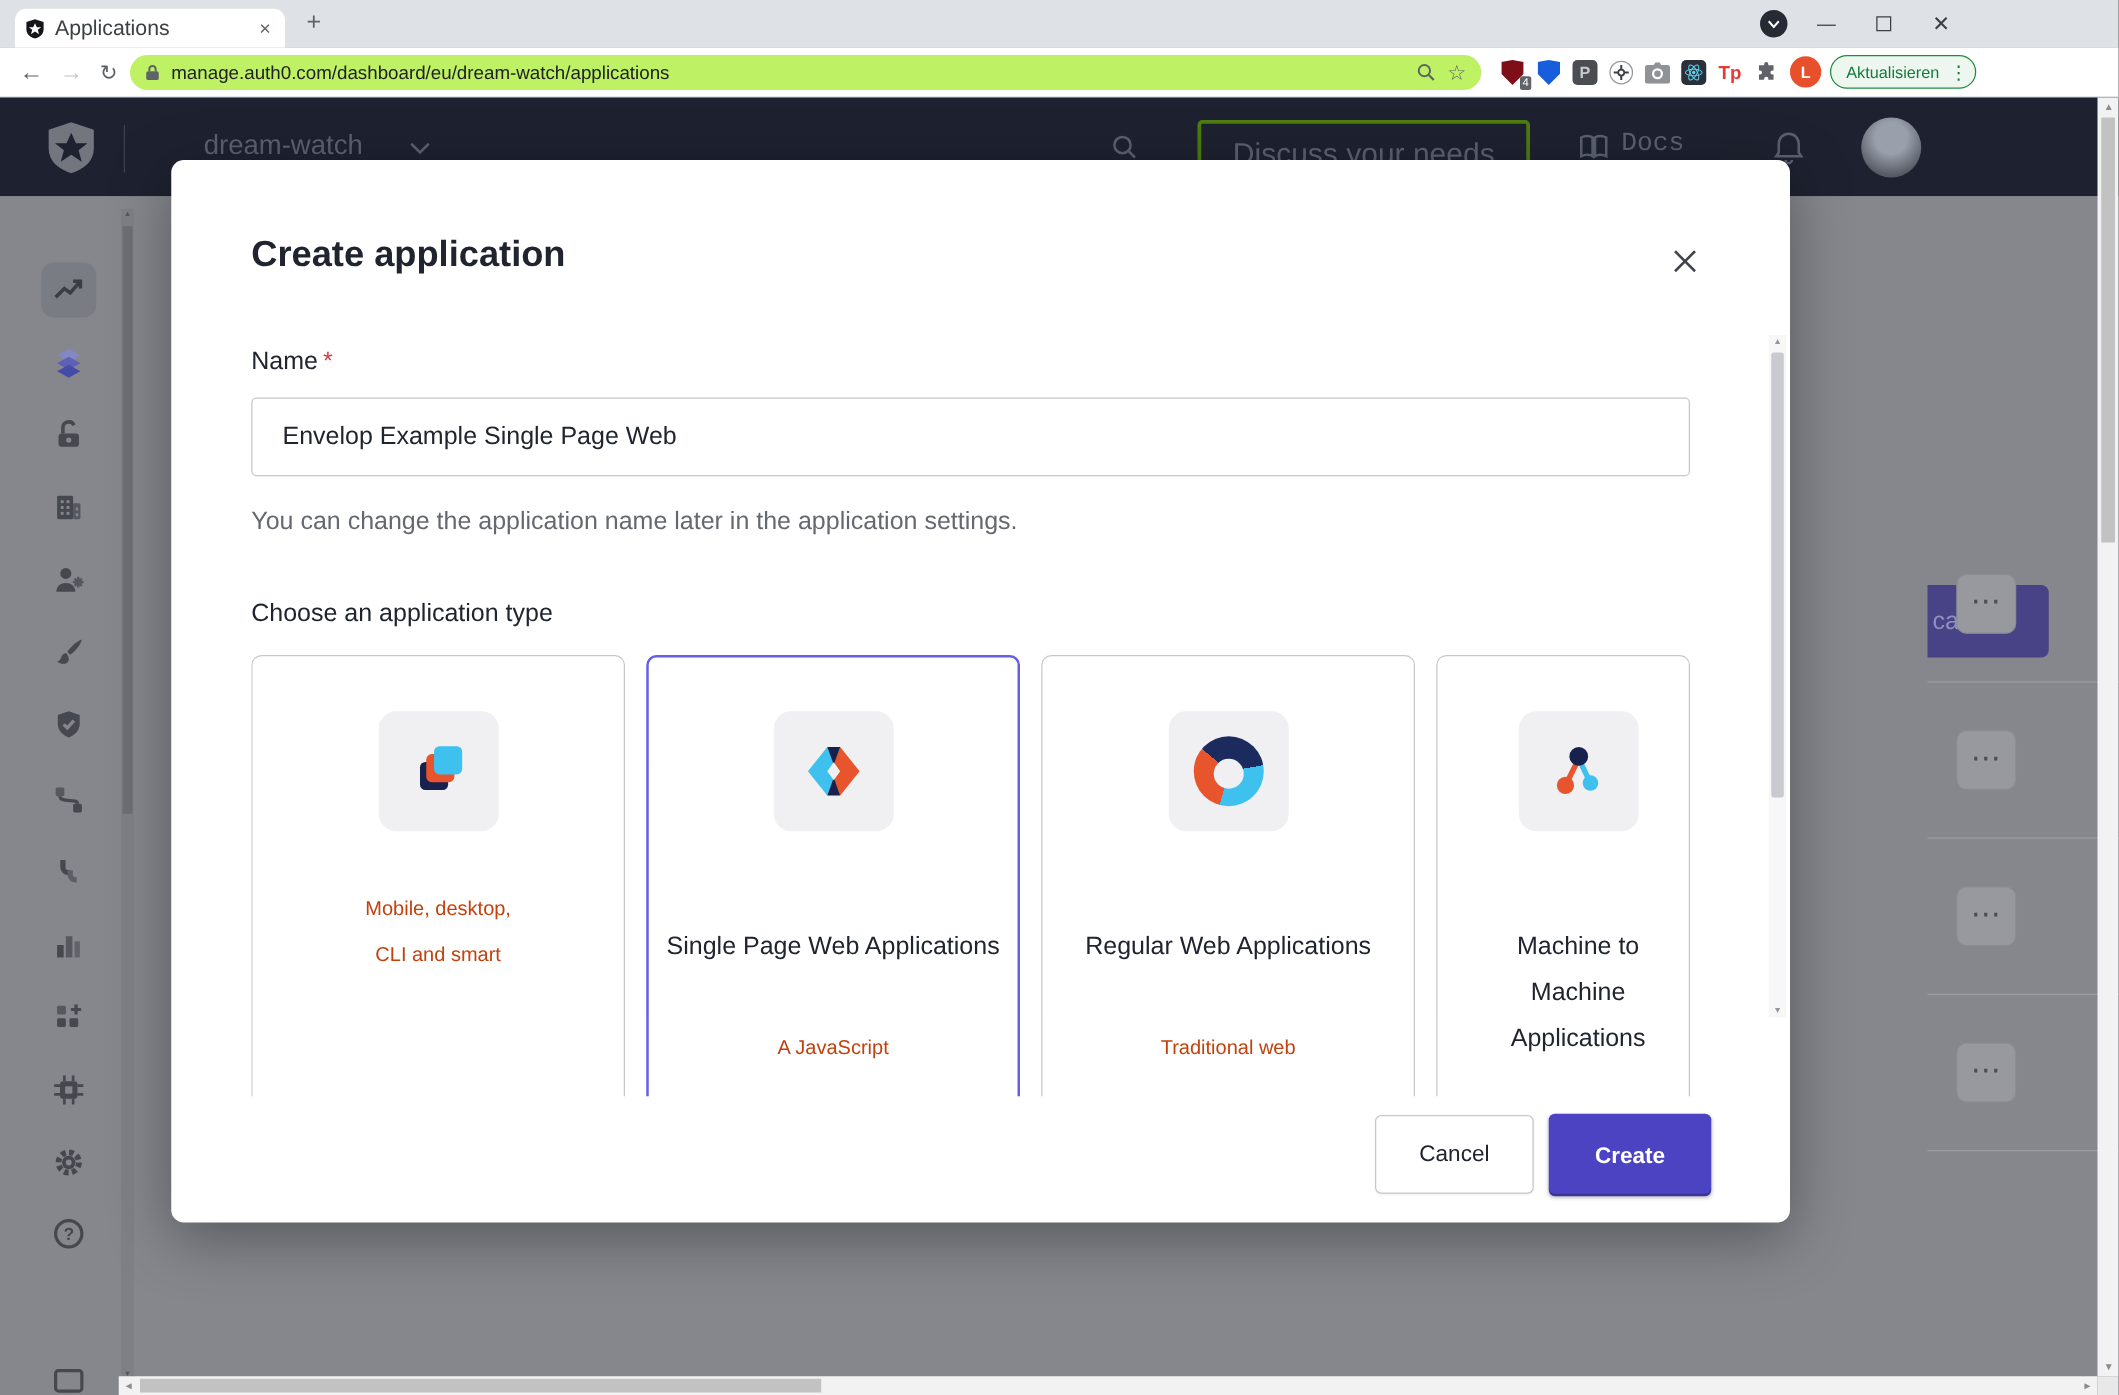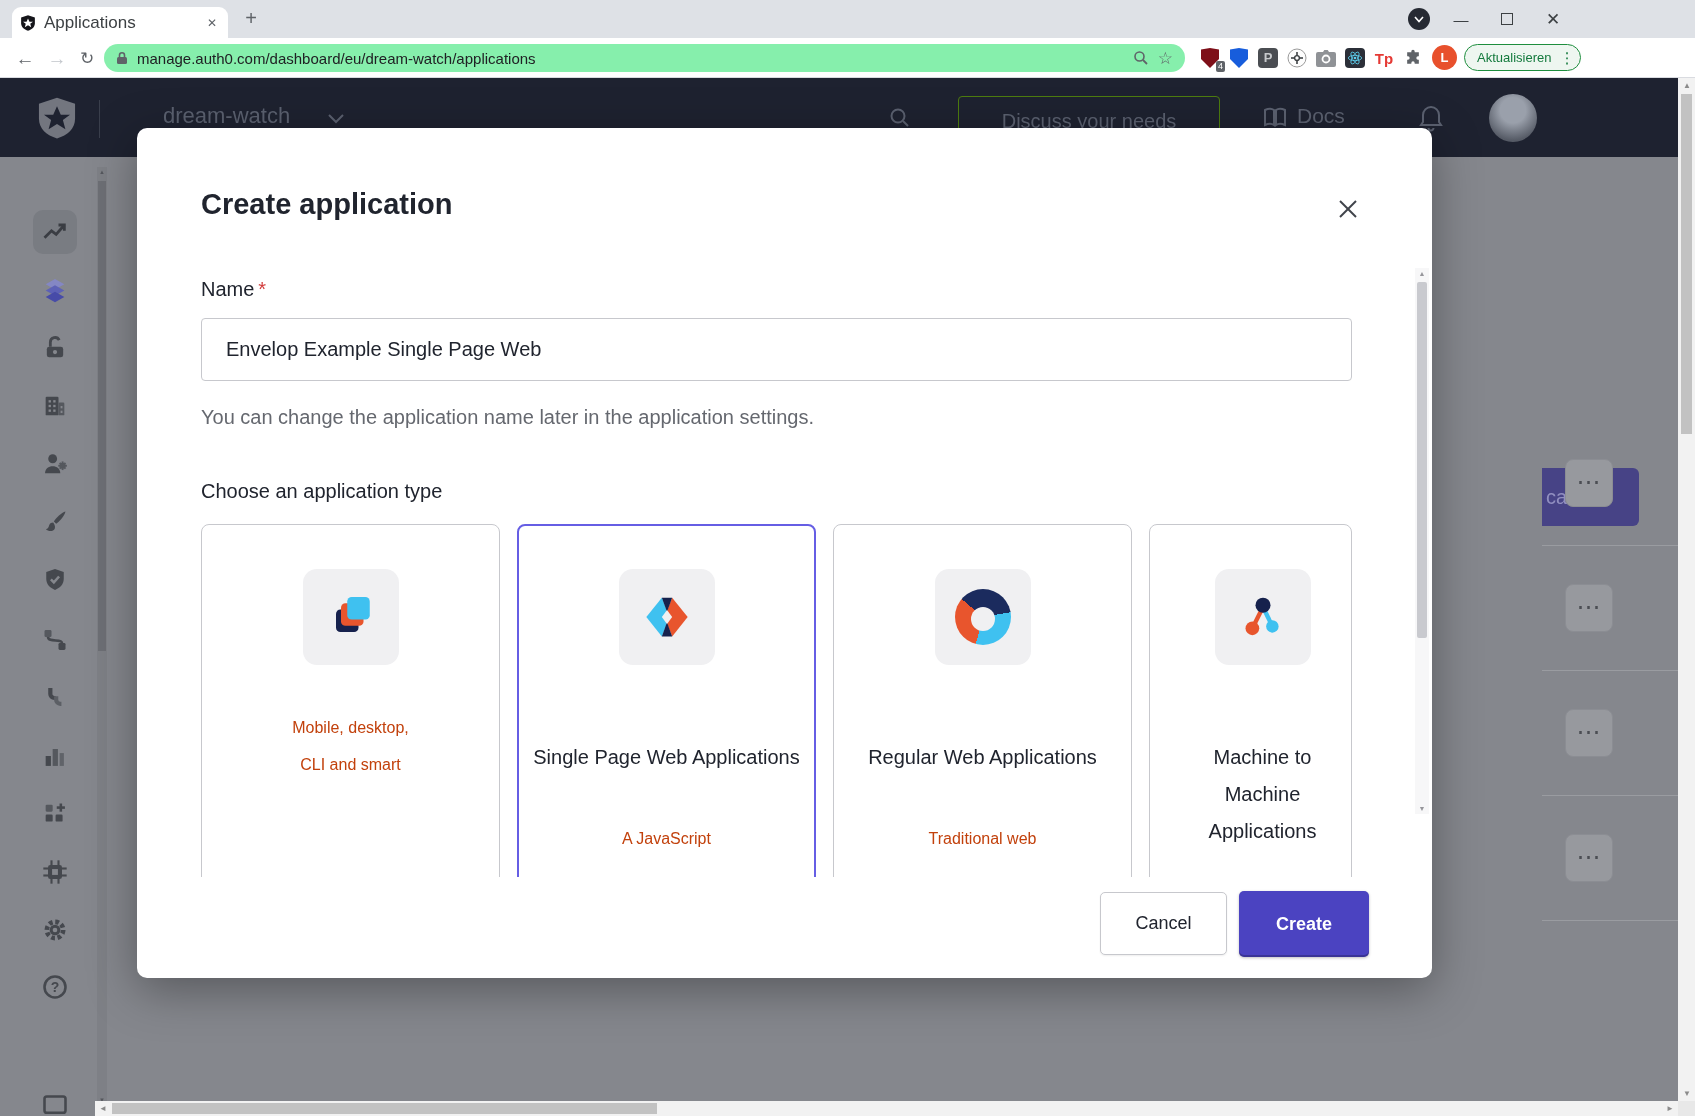--- a/index.html
+++ b/index.html
@@ -15,39 +15,39 @@
   .tab-close{font-size:12px;color:#5f6368;padding:0 3px;cursor:pointer;}
   .newtab{position:absolute;left:238px;top:6px;width:26px;height:26px;text-align:center;line-height:25px;
     font-size:20px;color:#5f6368;border-radius:50%;}
   .tabsearch{position:absolute;left:1408px;top:8px;width:22px;height:22px;border-radius:50%;background:#262a33;
     display:flex;align-items:center;justify-content:center;}
   .wbtn{position:absolute;top:0;width:46px;height:38px;display:flex;align-items:center;justify-content:center;
     color:#3c4043;font-size:15px;}
   .wbtn .sq{width:10px;height:10px;border:1.5px solid #3c4043;}
   .toolbar{position:absolute;left:0;top:38px;width:1695px;height:40px;background:#fff;border-bottom:1px solid #d9dbe0;box-sizing:border-box;}
   .navbtn{position:absolute;top:46px;width:26px;height:26px;text-align:center;line-height:25px;font-size:19px;color:#5f6368;}
-  .omnibox{position:absolute;left:104px;top:44px;width:1081px;height:28px;border-radius:14px;background:#86efac;
+  .omnibox{position:absolute;left:104px;top:44px;width:1081px;height:28px;border-radius:14px;background:#bef264;
     display:flex;align-items:center;padding:0 12px;box-sizing:border-box;gap:9px;}
   .url{font-size:15px;color:#202124;flex:1;white-space:nowrap;overflow:hidden;}
   .ext{position:absolute;top:47px;width:22px;height:22px;display:flex;align-items:center;justify-content:center;}
   .shield{width:18px;height:20px;clip-path:polygon(0 8%,50% 0,100% 8%,100% 55%,50% 100%,0 55%);}
   .badge4{position:absolute;right:-4px;bottom:-3px;background:#5f6368;color:#fff;font-size:9px;line-height:11px;
     padding:0 2px;border-radius:2px;}
   .pill-update{position:absolute;left:1464px;top:44px;height:27px;border:1.5px solid #1e8e3e;border-radius:14px;
     background:#eef6f0;display:flex;align-items:center;padding:0 6px 0 12px;box-sizing:border-box;}
   .pill-update span.lbl{color:#147a3d;font-size:13px;}
   .pill-update span.dots{color:#147a3d;font-size:15px;margin-left:8px;}
   .avatarL{position:absolute;left:1432px;top:45px;width:25px;height:25px;border-radius:50%;background:#e8502c;
     color:#fff;font-size:13px;font-weight:bold;display:flex;align-items:center;justify-content:center;}
 
   
   .appheader{position:absolute;left:0;top:78px;width:1695px;height:79px;background:#1e2230;}
   .hdr-txt{color:#5b6170;}
-  .discuss-btn{position:absolute;left:958px;top:18px;width:260px;height:49px;border:1px solid #4d7c0f;border-radius:4px;
-    color:#5b6170;font-size:20px;display:flex;align-items:center;justify-content:center;}
+  .discuss-btn{position:absolute;left:958px;top:18px;width:260px;height:49px;border:3px solid #4d7c0f;border-radius:4px;
+    color:#5b6170;font-size:24px;display:flex;align-items:center;justify-content:center;}
   .sidebar{position:absolute;left:0;top:157px;width:110px;height:959px;background:#85878d;}
   .sb-icon{position:absolute;left:41px;width:28px;height:28px;}
   .sb-active-bg{position:absolute;left:33px;width:44px;height:44px;border-radius:10px;background:#797c82;}
   .content-bg{position:absolute;left:110px;top:157px;width:1585px;height:959px;background:#85878d;}
   .row-div{position:absolute;height:1px;background:#9a9ca1;width:229px;left:1432px;}
   .dots-btn{position:absolute;left:1455px;width:48px;height:48px;border-radius:8px;background:#97999e;
     border:1px solid #8b8d93;box-sizing:border-box;color:#4b4d53;font-size:24px;line-height:44px;text-align:center;letter-spacing:1px;}
   .clipped-btn{position:absolute;left:1432px;top:311px;width:97px;height:58px;background:#474386;border-radius:0 6px 6px 0;
     color:#918fc0;font-size:20px;display:flex;align-items:center;padding-left:4px;box-sizing:border-box;}
 
@@ -209,21 +209,21 @@
       <polyline points="1,1 8,8 15,1" fill="none" stroke="#5b6170" stroke-width="2"></polyline>
       </svg>
     <svg class="abs" style="left:888px;top:28px;" width="24" height="24" viewBox="0 0 24 24">
       <circle cx="10" cy="10" r="6.5" fill="none" stroke="#5b6170" stroke-width="2"></circle>
       <line x1="15" y1="15" x2="20" y2="20" stroke="#5b6170" stroke-width="2"></line>
       </svg>
     <div class="discuss-btn">Discuss your needs</div>
     <svg class="abs" style="left:1263px;top:29px;" width="24" height="22" viewBox="0 0 24 22">
       <path d="M2 3c3-1.5 7-1.5 9 0v15c-2-1.5-6-1.5-9 0zM22 3c-3-1.5-7-1.5-9 0v15c2-1.5 6-1.5 9 0z" fill="none" stroke="#5b6170" stroke-width="2"></path>
       </svg>
-    <div class="abs hdr-txt" style="left:1297px;top:26px;font-size:21px;">Docs</div>
+    <div class="abs hdr-txt" style="left:1297px;top:26px;font-size:21px;font-family:Liberation Mono, monospace;">Docs</div>
     <svg class="abs" style="left:1418px;top:26px;" width="26" height="28" viewBox="0 0 26 28">
       <path d="M5 18v-7a8 8 0 0116 0v7l2 3H3z" fill="none" stroke="#5b6170" stroke-width="2"></path>
       <path d="M10.5 24a2.5 2.5 0 005 0" fill="none" stroke="#5b6170" stroke-width="2"></path>
       </svg>
     <div class="abs" style="left:1489px;top:16px;width:48px;height:48px;border-radius:50%;background:radial-gradient(circle at 50% 34%,#9aa0ab 0 32%,#565b66 75%);"></div>
   </div>
 
   <div class="sidebar">
     <div class="sb-active-bg" style="top:53px;"></div>
     <svg class="sb-icon" style="top:61px;" viewBox="0 0 24 24">

